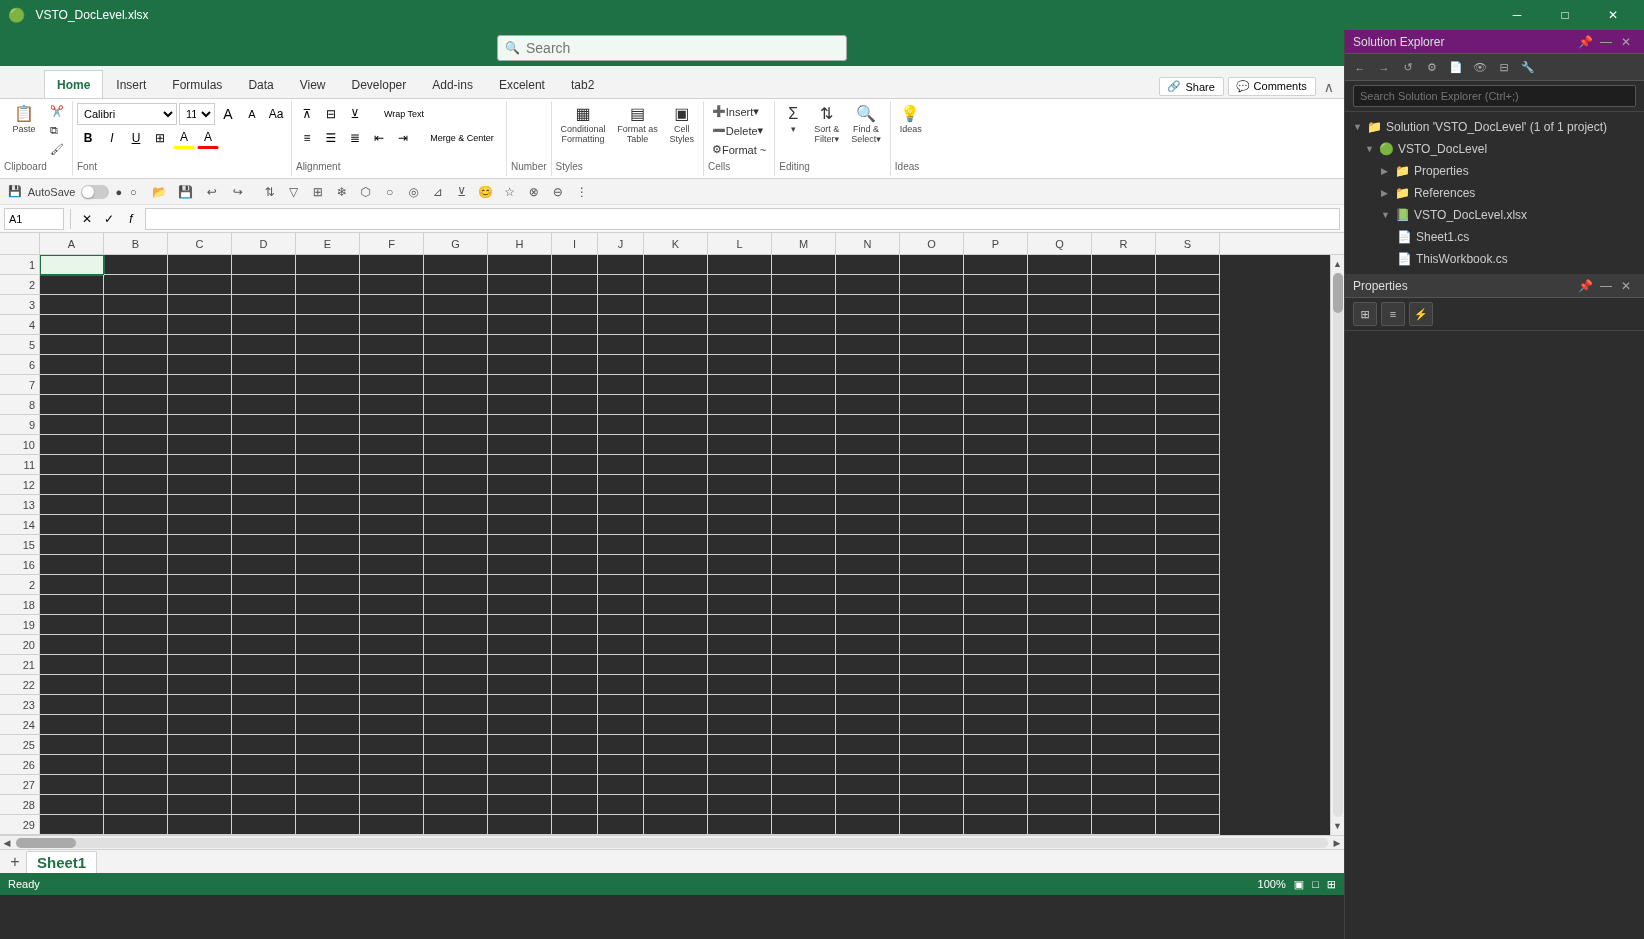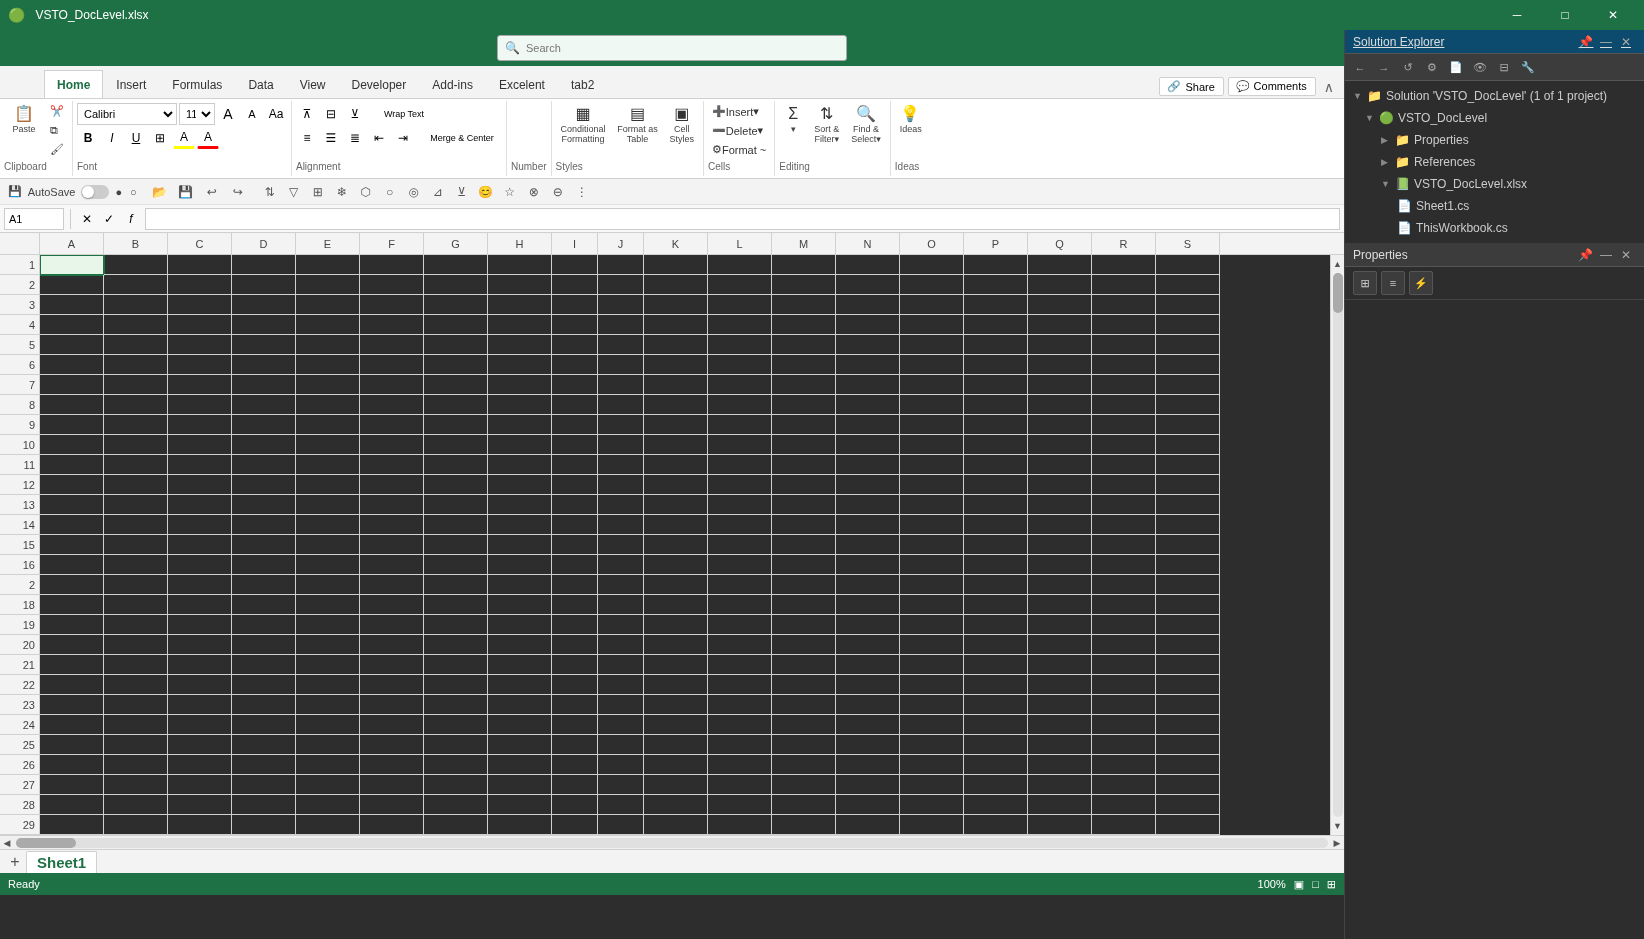--- a/index.html
+++ b/index.html
@@ -29,21 +29,21 @@
       justify-content: center;
       padding: 4px 0;
       height: 36px;
     }
     .search-input {
       width: 350px;
       height: 26px;
       border-radius: 3px;
       border: 1px solid #aaa;
       padding: 0 8px 0 28px;
-      font-size: 11px;
+      font-size: 14px;
       background: #f0f8f4;
     }
     .search-wrapper {
       position: relative;
       display: flex;
       align-items: center;
     }
     .search-icon-inside {
       position: absolute;
       left: 8px;
@@ -358,29 +358,28 @@
     .solution-explorer {
       width: 300px;
       min-width: 300px;
       background: #2d2d2d;
       color: #ccc;
       display: flex;
       flex-direction: column;
       border-left: 1px solid #444;
     }
     .se-title-bar {
-      background: #0c4a6e;
+      background: #701a75;
       height: 24px;
       display: flex;
       align-items: center;
       padding: 0 8px;
       font-size: 12px;
       color: #ddd;
       border-bottom: 1px solid #555;
-      text-decoration: underline;
     }
     .se-title-text { flex: 1; }
     .se-title-btn {
       width: 20px; height: 20px; border: none; background: transparent;
       color: #aaa; cursor: pointer; font-size: 12px;
       display: flex; align-items: center; justify-content: center;
     }
     .se-toolbar {
       background: #3c3c3c;
       display: flex;
@@ -1481,20 +1480,23 @@
       <div class="se-toolbar">
         <button class="se-toolbar-btn">←</button>
         <button class="se-toolbar-btn">→</button>
         <button class="se-toolbar-btn">↺</button>
         <button class="se-toolbar-btn">⚙</button>
         <button class="se-toolbar-btn">📄</button>
         <button class="se-toolbar-btn">👁</button>
         <button class="se-toolbar-btn">⊟</button>
         <button class="se-toolbar-btn">🔧</button>
       </div>
+      <div class="se-search">
+        <input class="se-search-input" type="text" placeholder="Search Solution Explorer (Ctrl+;)" style="">
+      </div>
       <div class="se-tree">
 
         <div class="se-tree-item">
           <span class="se-expand-icon">▼</span>
           <span>📁</span>
           <span>Solution 'VSTO_DocLevel' (1 of 1 project)</span>
         </div>
 
         <div class="se-tree-item" style="padding-left:20px;">
           <span class="se-expand-icon">▼</span>

